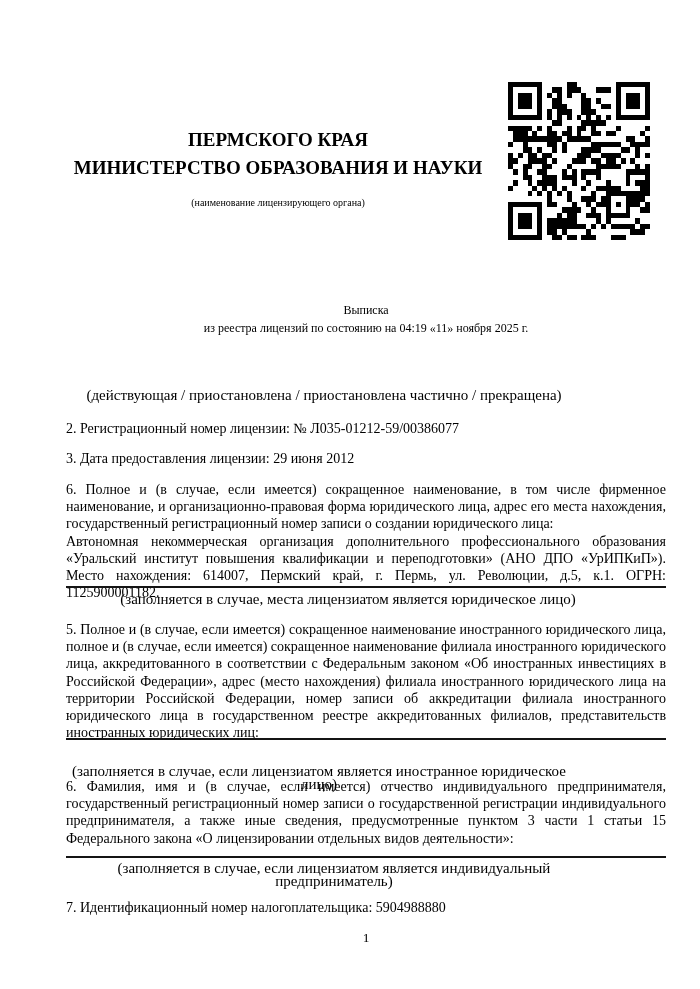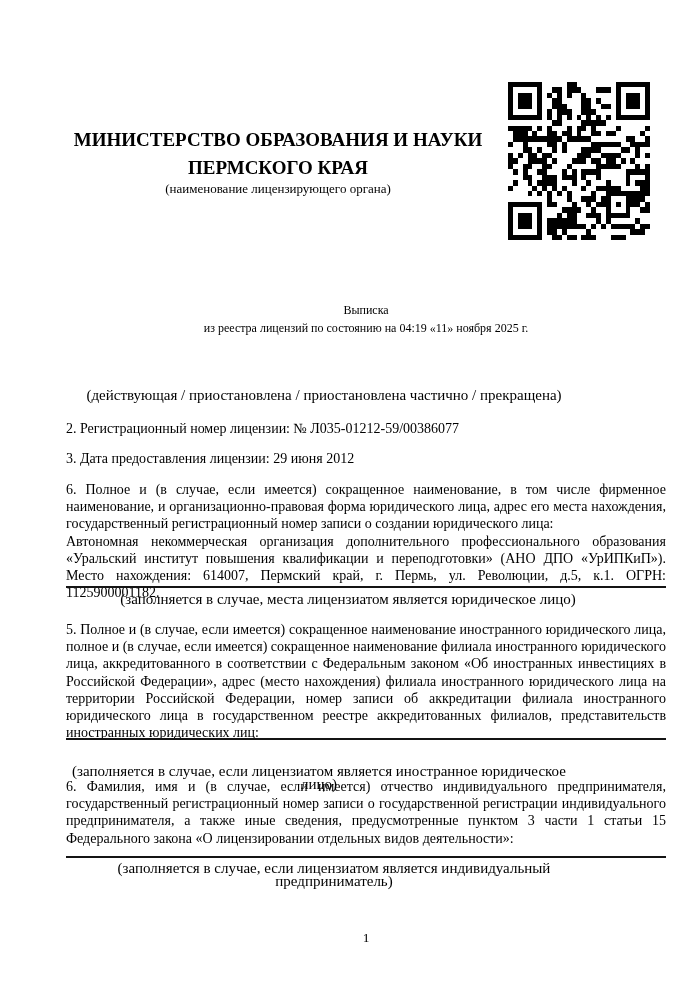--- a/index.html
+++ b/index.html
@@ -15,23 +15,23 @@
   .ministry {
     position: absolute;
     left: 66px; top: 126px; width: 424px;
     text-align: center;
     font-weight: bold;
     font-size: 19px;
     line-height: 28px;
   }
   .ministry-caption {
     font-weight: normal;
-    font-size: 13px;
+    font-size: 10px;
     line-height: 13px;
-    margin-top: 0;
+    margin-top: 14px;
   }
   .qr {
     position: absolute;
     left: 508px; top: 82px;
     width: 142px; height: 158px;
   }
   .doc-title {
     position: absolute;
     left: 66px; top: 301px; width: 600px;
     text-align: center;
@@ -71,22 +71,22 @@
   .pr-32 { padding-right: 32px; }
   .pr-90 { padding-right: 90px; margin-top: 20px; }
   .pr-60 { padding-right: 60px; }
 </style>
 </head>
 <body>
 
 <div class="page">
 
   <div class="ministry">
+    <div>ПЕРМСКОГО КРАЯ</div>
     <div>МИНИСТЕРСТВО ОБРАЗОВАНИЯ И НАУКИ</div>
-    <div>ПЕРМСКОГО КРАЯ</div>
     <div class="ministry-caption">(наименование лицензирующего органа)</div>
   </div>
 
   <svg class="qr" viewBox="0 0 29 29" preserveAspectRatio="none" xmlns="http://www.w3.org/2000/svg">
       <g fill="#000000" shape-rendering="crispEdges">
         <rect x="0" y="0" width="1" height="1"></rect>
         <rect x="1" y="0" width="1" height="1"></rect>
         <rect x="2" y="0" width="1" height="1"></rect>
         <rect x="3" y="0" width="1" height="1"></rect>
         <rect x="4" y="0" width="1" height="1"></rect>
@@ -527,16 +527,17 @@
   </div>
   <div class="rule" style="top:738px"></div>
   <div class="small-caption pr-90" style="top:745px">(заполняется в случае, если лицензиатом является иностранное юридическое лицо)</div>
 
   <div class="item" style="top:778px">
     <p class="justify">6. Фамилия, имя и (в случае, если имеется) отчество индивидуального предпринимателя, государственный регистрационный номер записи о государственной регистрации индивидуального предпринимателя, а также иные сведения, предусмотренные пунктом 3 части 1 статьи 15 Федерального закона «О лицензировании отдельных видов деятельности»:</p>
   </div>
   <div class="rule" style="top:856px"></div>
   <div class="small-caption pr-60" style="top:862px">(заполняется в случае, если лицензиатом является индивидуальный предприниматель)</div>
 
+  <div class="item" style="top:899px">7. Идентификационный номер налогоплательщика: 5904988880</div>
 
   <div class="page-number">1</div>
 
 </div>
 
 </body></html>

